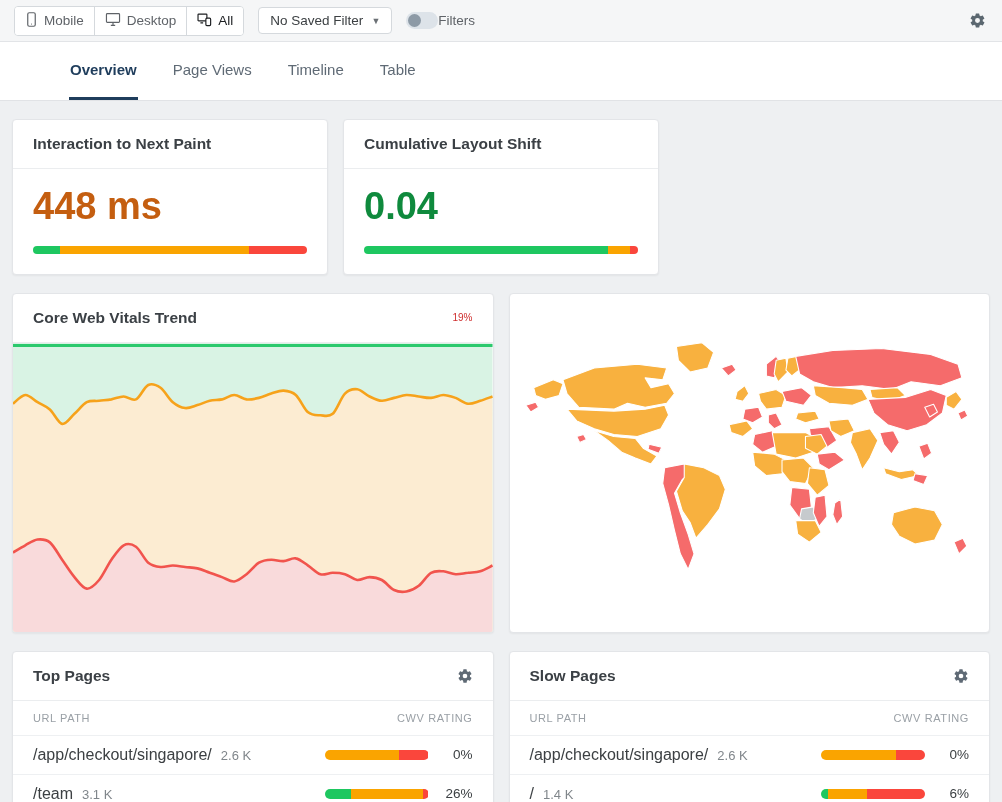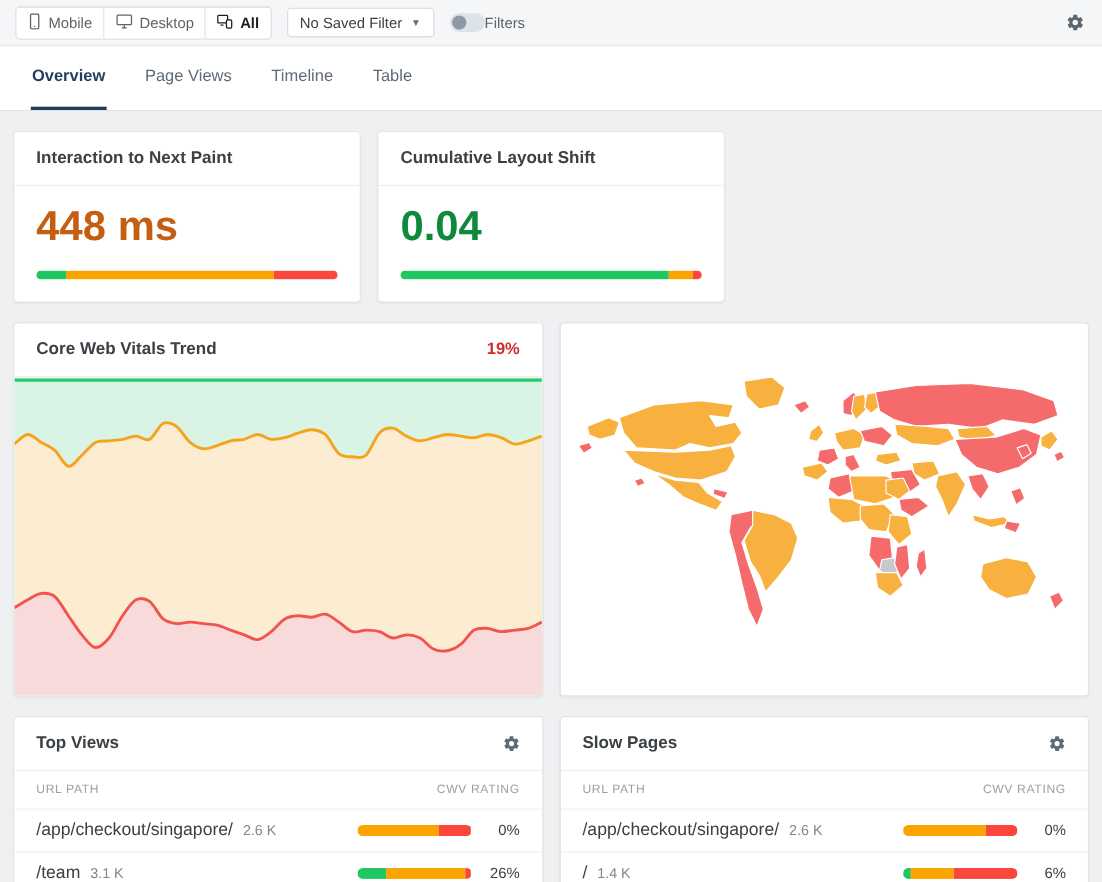--- a/index.html
+++ b/index.html
@@ -13,21 +13,21 @@
   .toolbar {
     height: 42px; background:#f5f6f7; border-bottom:1px solid #e2e4e7;
     display:flex; align-items:center; padding:0 14px; gap:14px; position:relative;
   }
   .seg-group { display:flex; border:1px solid #d5d9dd; border-radius:4px; overflow:hidden; background:#fff; }
   .seg-btn {
     display:flex; align-items:center; gap:6px; padding:5px 10px; font-size:13.5px;
     color:#5f6368; background:#fff; border:none; border-right:1px solid #d5d9dd; cursor:pointer;
   }
   .seg-btn:last-child { border-right:none; }
-  .seg-btn.active { color:#1c1e21; font-weight:700; }
+  .seg-btn.active { color:#1c1e21; font-weight:400; }
   .seg-btn svg { stroke:#5f6368; }
   .seg-btn.active svg { stroke:#1c1e21; }
   .dropdown-btn {
     display:flex; align-items:center; gap:8px; padding:5px 11px; font-size:13.5px;
     color:#3c4043; background:#fff; border:1px solid #d5d9dd; border-radius:4px; cursor:pointer;
   }
   .caret { font-size:9px; color:#6b7075; }
   .toggle-wrap { display:flex; align-items:center; }
   .toggle { width:32px; height:17px; border-radius:9px; background:#dde3e9; position:relative; cursor:pointer; }
   .toggle .knob { position:absolute; left:2px; top:2px; width:13px; height:13px; border-radius:50%; background:#8d9aa6; }
@@ -35,21 +35,21 @@
   .toolbar-gear { position:absolute; right:16px; top:12px; color:#5b6770; cursor:pointer; }
   
   .tabbar {
     height:59px; background:#fff; border-bottom:1px solid #e1e3e6;
     display:flex; align-items:stretch; padding:0 0 0 28px;
   }
   .tab {
     display:flex; align-items:center; margin-right:34px; font-size:15px; color:#5f6a75;
     border-bottom:3px solid transparent; padding:0 1px; cursor:pointer;
   }
-  .tab.active { color:var(--c-accent_navy); font-weight:700; border-bottom-color:var(--c-accent_navy); }
+  .tab.active { color:var(--c-accent_navy); font-weight:700; border-bottom-color:var(--c-accent_navy);margin-left:41px; }
   
   .content { padding:18px 12px 0; }
   .grid3 { display:grid; grid-template-columns:repeat(3,1fr); gap:15px; }
   .grid2 { display:grid; grid-template-columns:1fr 1fr; gap:15px; margin-top:18px; }
   .card {
     background:#fff; border:1px solid #e3e5e8; border-radius:4px;
     box-shadow:0 1px 2px rgba(0,0,0,.05); overflow:hidden;
   }
   .card-header {
     padding:15px 20px; font-size:15.5px; font-weight:700; color:#3b4045;
@@ -57,21 +57,21 @@
   }
   .metric-body { padding:16px 20px 20px; }
   .metric-value { font-size:38px; font-weight:700; line-height:1.15; }
   .val-orange { color:var(--c-value_orange); }
   .val-green  { color:var(--c-value_green); }
   .distbar { display:flex; height:8px; border-radius:5px; overflow:hidden; margin-top:17px; }
   .minibar  { display:flex; height:10px; width:104px; border-radius:5px; overflow:hidden; }
   .seg-good { background:var(--c-good); }
   .seg-ni   { background:var(--c-needs_improvement); }
   .seg-poor { background:var(--c-poor); }
-  .badge-red { color:var(--c-badge_red); font-size:15px; font-weight:700; }
+  .badge-red { color:var(--c-badge_red); font-size:10px; font-weight:400; }
   
   .tall-card { height:340px; display:flex; flex-direction:column; }
   .chart-region { flex:1; position:relative; }
   .chart-region svg { display:block; width:100%; height:100%; }
   .map-region { flex:1; display:flex; align-items:center; justify-content:center; padding:6px 10px 14px; }
   .map-region svg { width:100%; height:100%; }
   .m-o { fill:var(--c-map_orange); stroke:#fff; stroke-width:1.1; stroke-linejoin:round; }
   .m-r { fill:var(--c-map_red);    stroke:#fff; stroke-width:1.1; stroke-linejoin:round; }
   .m-g { fill:var(--c-map_gray);   stroke:#fff; stroke-width:1.1; stroke-linejoin:round; }
   
@@ -266,21 +266,21 @@
           <path class="m-o" d="M382,186 L404,180 L424,184 L432,198 L424,214 L404,218 L388,210 L380,198 Z"></path>
           <path class="m-r" d="M444,216 l9,-4 l4,8 l-8,8 Z"></path>
         </svg>
       </div>
     </div>
   </div>
 
   <div class="grid2">
     <div class="card table-card">
       <div class="card-header">
-        <span>Top Views</span>
+        <span>Top Pages</span>
         <span class="gear-btn">
           <svg width="16" height="16" viewBox="0 0 24 24" fill="currentColor">
               <path d="M19.4 13c.04-.33.06-.66.06-1s-.02-.67-.07-1l2.1-1.64a.5.5 0 0 0 .12-.64l-2-3.46a.5.5 0 0 0-.6-.22l-2.48 1a7.3 7.3 0 0 0-1.7-.99l-.37-2.64A.5.5 0 0 0 14 2h-4a.5.5 0 0 0-.5.42l-.37 2.64c-.62.26-1.18.6-1.7.99l-2.48-1a.5.5 0 0 0-.6.22l-2 3.46a.5.5 0 0 0 .12.64L4.6 11c-.05.33-.07.66-.07 1s.02.67.07 1l-2.1 1.64a.5.5 0 0 0-.12.64l2 3.46c.14.24.42.33.6.22l2.48-1c.52.4 1.08.73 1.7.99l.37 2.64c.04.24.25.42.5.42h4c.25 0 .46-.18.5-.42l.37-2.64a7.3 7.3 0 0 0 1.7-.99l2.48 1c.24.1.5 0 .6-.22l2-3.46a.5.5 0 0 0-.12-.64L19.4 13zM12 15.5a3.5 3.5 0 1 1 0-7 3.5 3.5 0 0 1 0 7z"></path>
             </svg>
         </span>
       </div>
       <div class="thead">
         <span>URL PATH</span>
         <span>CWV RATING</span>
       </div>

